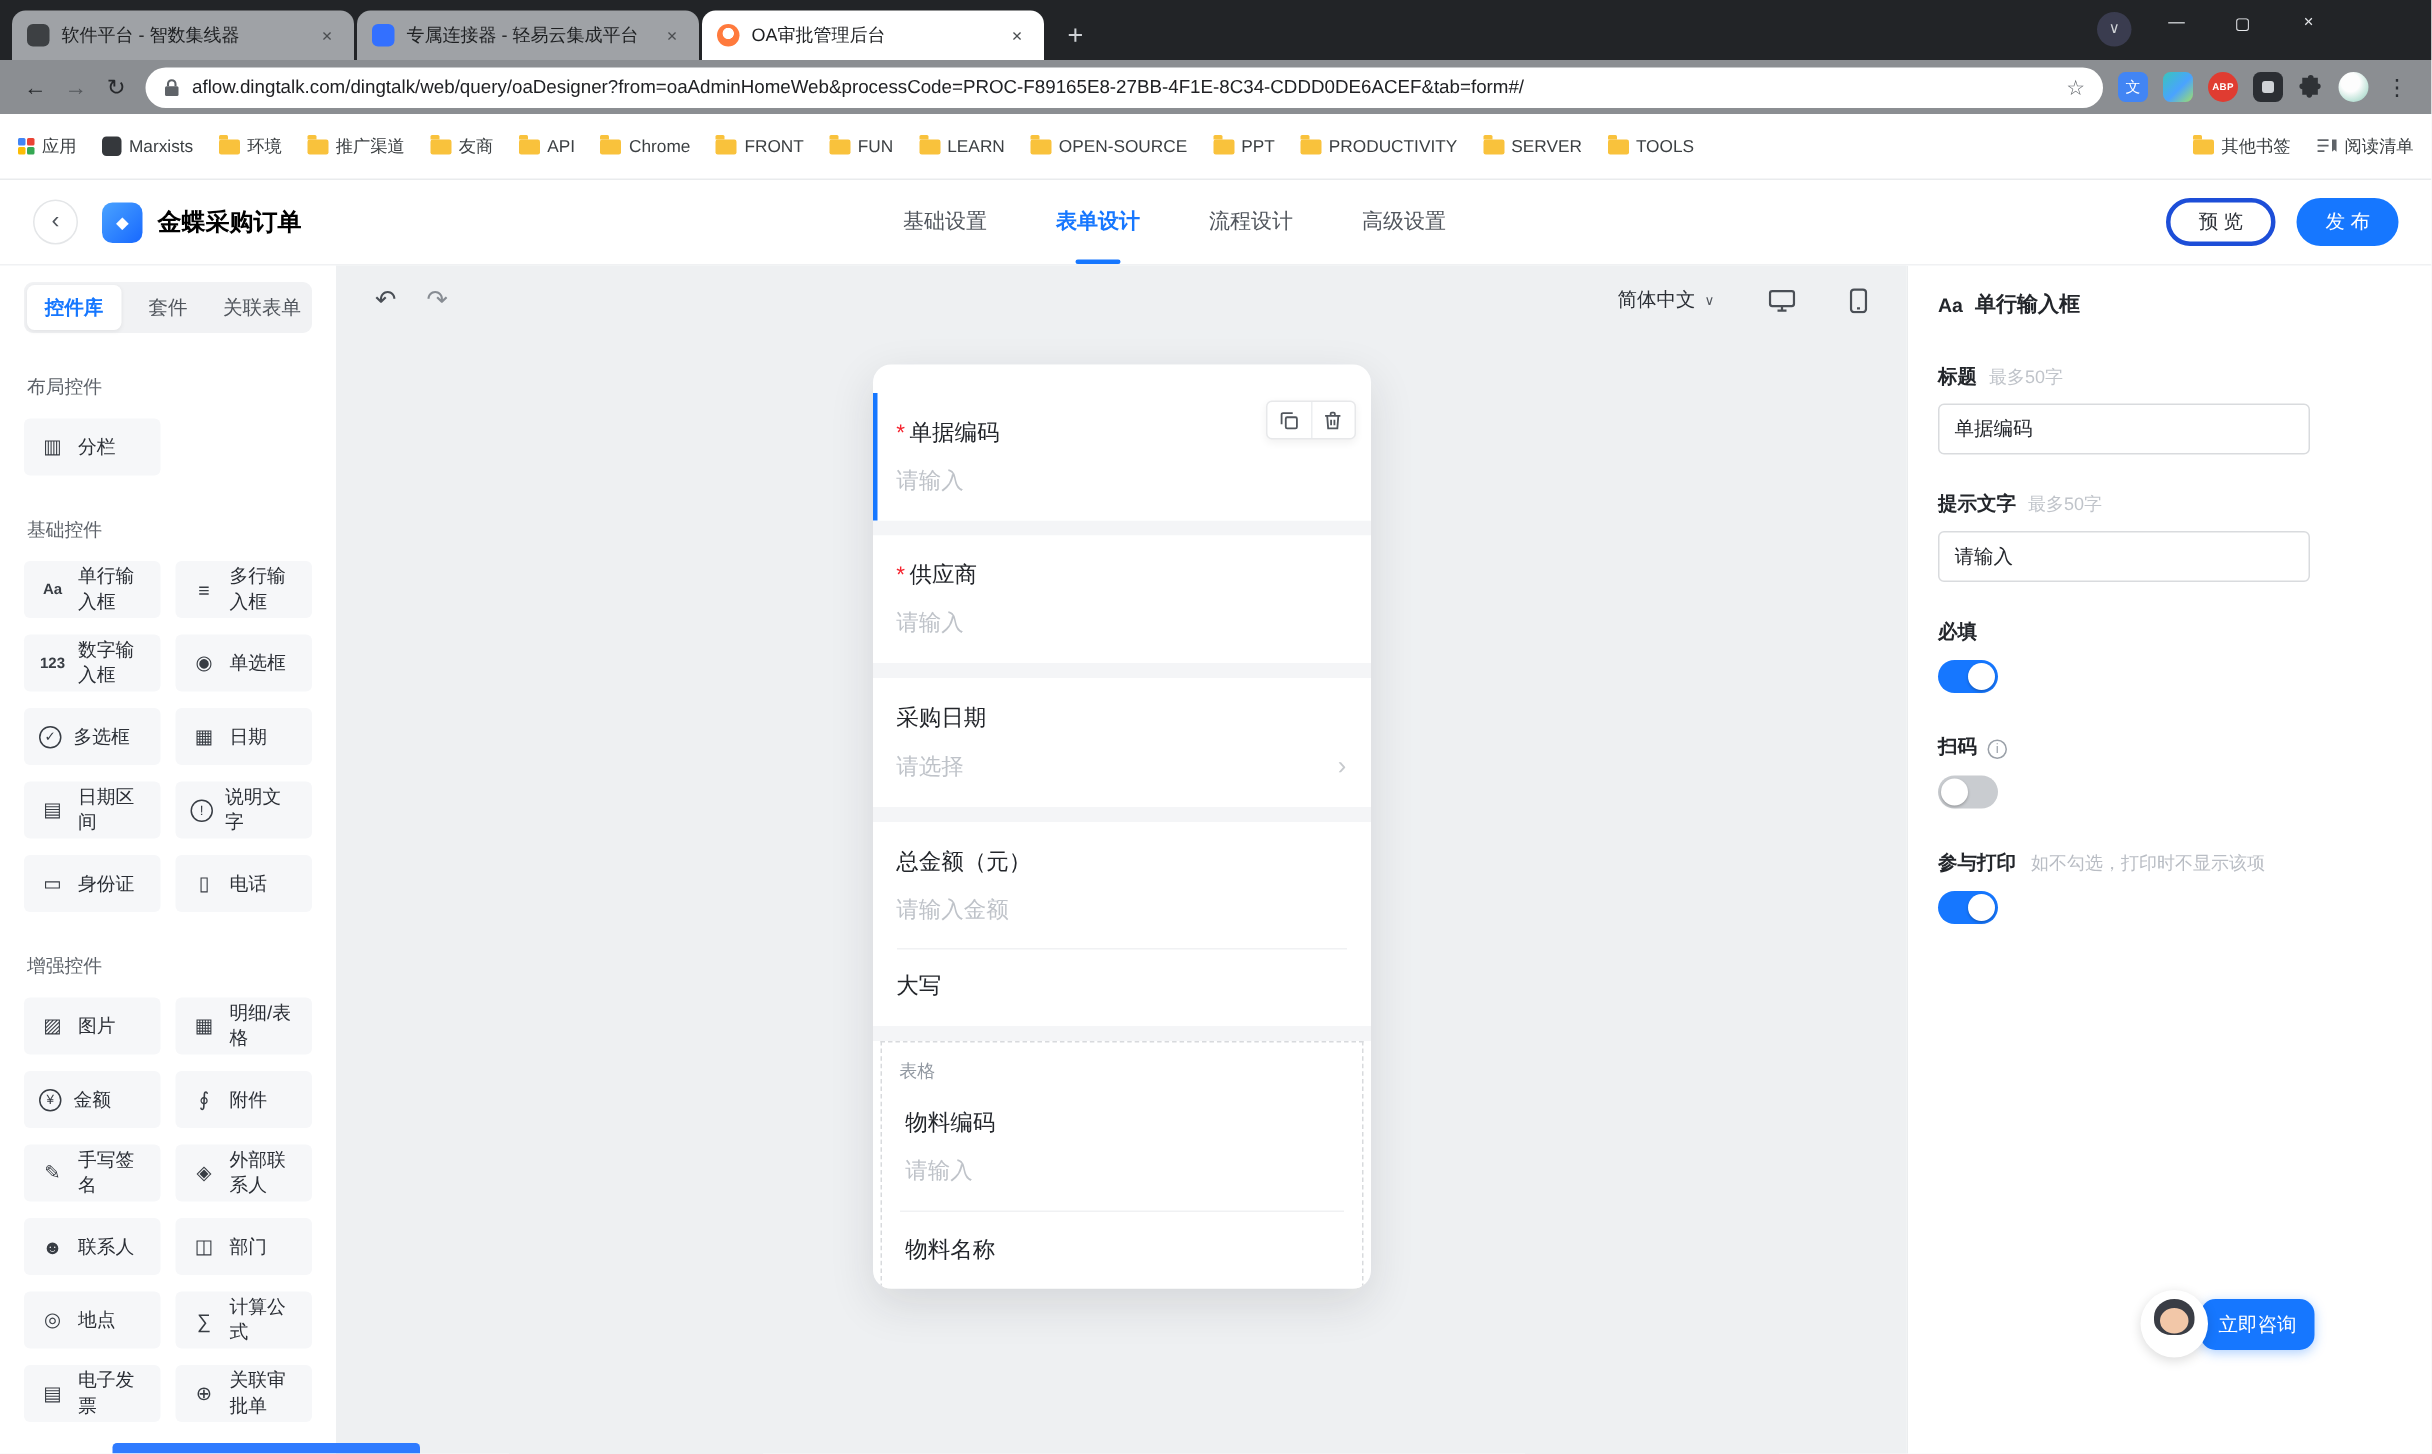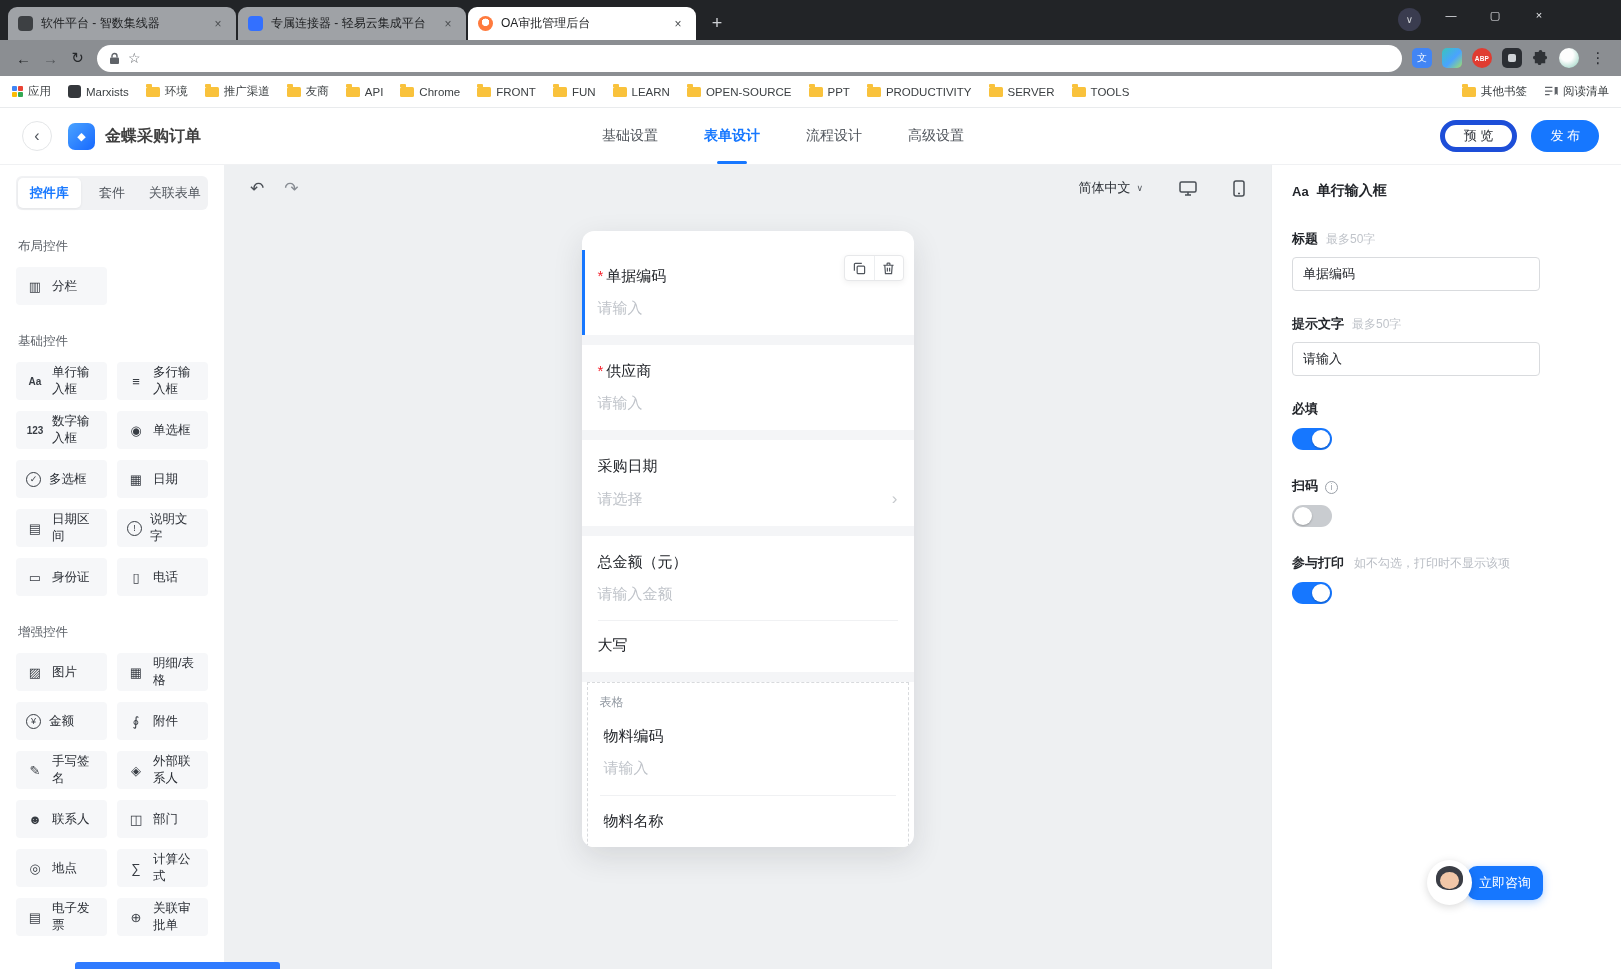--- a/index.html
+++ b/index.html
@@ -31,41 +31,41 @@
   .exts{display:flex;align-items:center;gap:10px;padding-right:4px}
   .ext{width:20px;height:20px;border-radius:5px;flex:none}
   .ext.translate{background:#4285f4;color:#fff;font-size:10px}
   .ext.colored{background:linear-gradient(135deg,#39c5bb,#4aa3ff 55%,#9fe06a)}
   .ext.abp{border-radius:50%;background:#e03c31;color:#fff;font-size:6.5px;font-weight:bold;letter-spacing:.2px}
   .ext.darkext{background:#2b2e33;position:relative}
   .ext.darkext::after{content:"";position:absolute;inset:6px;background:#cfd2d6;border-radius:2px}
   .ext.avatar{border-radius:50%;background:radial-gradient(circle at 40% 35%,#fdfdfd 0 35%,#bfe3d8 70%,#8fb8ac)}
   .kebab{color:#2b2e33;font-size:15px;width:18px;text-align:center}
 
-  .bookbar{height:32px;background:#fff;display:flex;align-items:center;padding:0 12px;gap:17px;font-size:11.5px;color:#3c4043;border-bottom:1px solid #e9ebed}
+  .bookbar{height:44px;background:#fff;display:flex;align-items:center;padding:0 12px;gap:17px;font-size:11.5px;color:#3c4043;border-bottom:1px solid #e9ebed}
   .bm{display:flex;align-items:center;gap:5px;white-space:nowrap;cursor:pointer}
   .folder{width:14px;height:10px;background:#f9c23c;border-radius:1.5px;position:relative;flex:none}
   .folder::before{content:"";position:absolute;top:-3px;left:0;width:6px;height:3px;background:#f9c23c;border-radius:1px 1px 0 0}
   .apps{display:grid;grid-template-columns:5px 5px;grid-gap:1px;flex:none}
   .apps i{width:5px;height:5px;border-radius:1px;display:block}
   .favsq{width:13px;height:13px;background:#35383c;border-radius:3px;flex:none}
   .bm-right{margin-left:auto;display:flex;gap:17px;align-items:flex-start}
 
   
   .appheader{height:57px;background:#fff;display:flex;align-items:center;padding:0 22px;position:relative;border-bottom:1px solid #f0f1f3}
   .backbtn{width:30px;height:30px;border:1px solid #e4e6e8;border-radius:50%;color:#51565d;font-size:16px;background:#fff}
   .applogo{width:27px;height:27px;border-radius:7px;background:linear-gradient(135deg,#4aa3ff,#1768ff);margin:0 10px 0 16px;color:#fff;font-size:11px}
-  .apptitle{font-size:16px;font-weight:700;color:#404040}
+  .apptitle{font-size:16px;font-weight:700;color:#000000}
   .htabs{position:absolute;left:48.3%;transform:translateX(-50%);display:flex;gap:46px;height:100%;align-items:center}
   .htab{font-size:14px;color:#51565d;height:100%;display:flex;align-items:center;position:relative;cursor:pointer}
   .htab.active{color:#1677ff;font-weight:600}
   .htab.active::after{content:"";position:absolute;bottom:0;left:50%;transform:translateX(-50%);width:30px;height:3px;background:#1677ff;border-radius:2px}
   .hbtns{margin-left:auto;display:flex;align-items:center}
   .btn{height:32px;padding:0 19px;border-radius:16px;font-size:13px;display:flex;align-items:center;cursor:pointer}
-  .btn.ghost{border:5px solid #1d4ed8;color:#2b2f36;background:#fff}
+  .btn.ghost{border:3px solid #1d4ed8;color:#2b2f36;background:#fff}
   .btn.primary{background:#1677ff;color:#ffffff;margin-left:14px;border:none}
 
   
   .bodyrow{display:flex;height:808px}
   .panel-left{width:224px;background:#fff;padding:11px 16px;overflow:hidden;flex:none}
   .seg{display:flex;background:#f1f2f4;border-radius:6px;height:34px;padding:2px}
   .seg .cell{flex:1;font-size:13px;color:#51565d;border-radius:5px;display:flex;align-items:center;justify-content:center;cursor:pointer}
   .seg .cell.active{background:#fff;color:#1677ff;font-weight:600;box-shadow:0 1px 3px rgba(0,0,0,.06)}
   .sec-title{font-size:12.5px;color:#5d6269;margin:28px 2px 12px}
   .grid{display:grid;grid-template-columns:1fr 1fr;gap:11px 10px}
@@ -154,20 +154,21 @@
 
 <div class="toolbar">
   <div class="navbtn cx">←</div>
   <div class="navbtn fwd cx">→</div>
   <div class="navbtn cx">↻</div>
   <div class="omnibox">
     <svg width="11" height="13" viewBox="0 0 11 13">
         <rect x="1" y="5.5" width="9" height="6.5" rx="1" fill="#5f6368"></rect>
         <path d="M3 5.5V4a2.5 2.5 0 0 1 5 0v1.5" stroke="#5f6368" stroke-width="1.4" fill="none"></path>
       </svg>
+    <span class="url">aflow.dingtalk.com/dingtalk/web/query/oaDesigner?from=oaAdminHomeWeb&amp;processCode=PROC-F89165E8-27BB-4F1E-8C34-CDDD0DE6ACEF&amp;tab=form#/</span>
     <span class="star">☆</span>
   </div>
   <div class="exts">
     <span class="ext translate cx">文</span>
     <span class="ext colored"></span>
     <span class="ext abp cx">ABP</span>
     <span class="ext darkext"></span>
     <svg width="17" height="17" viewBox="0 0 18 18" fill="#2f3236">
         <path d="M7 2a2 2 0 0 1 4 0h3v4a2 2 0 0 1 0 4v4h-4a2 2 0 0 1-4 0H3v-4a2 2 0 0 1 0-4V2h4z"></path>
       </svg>

